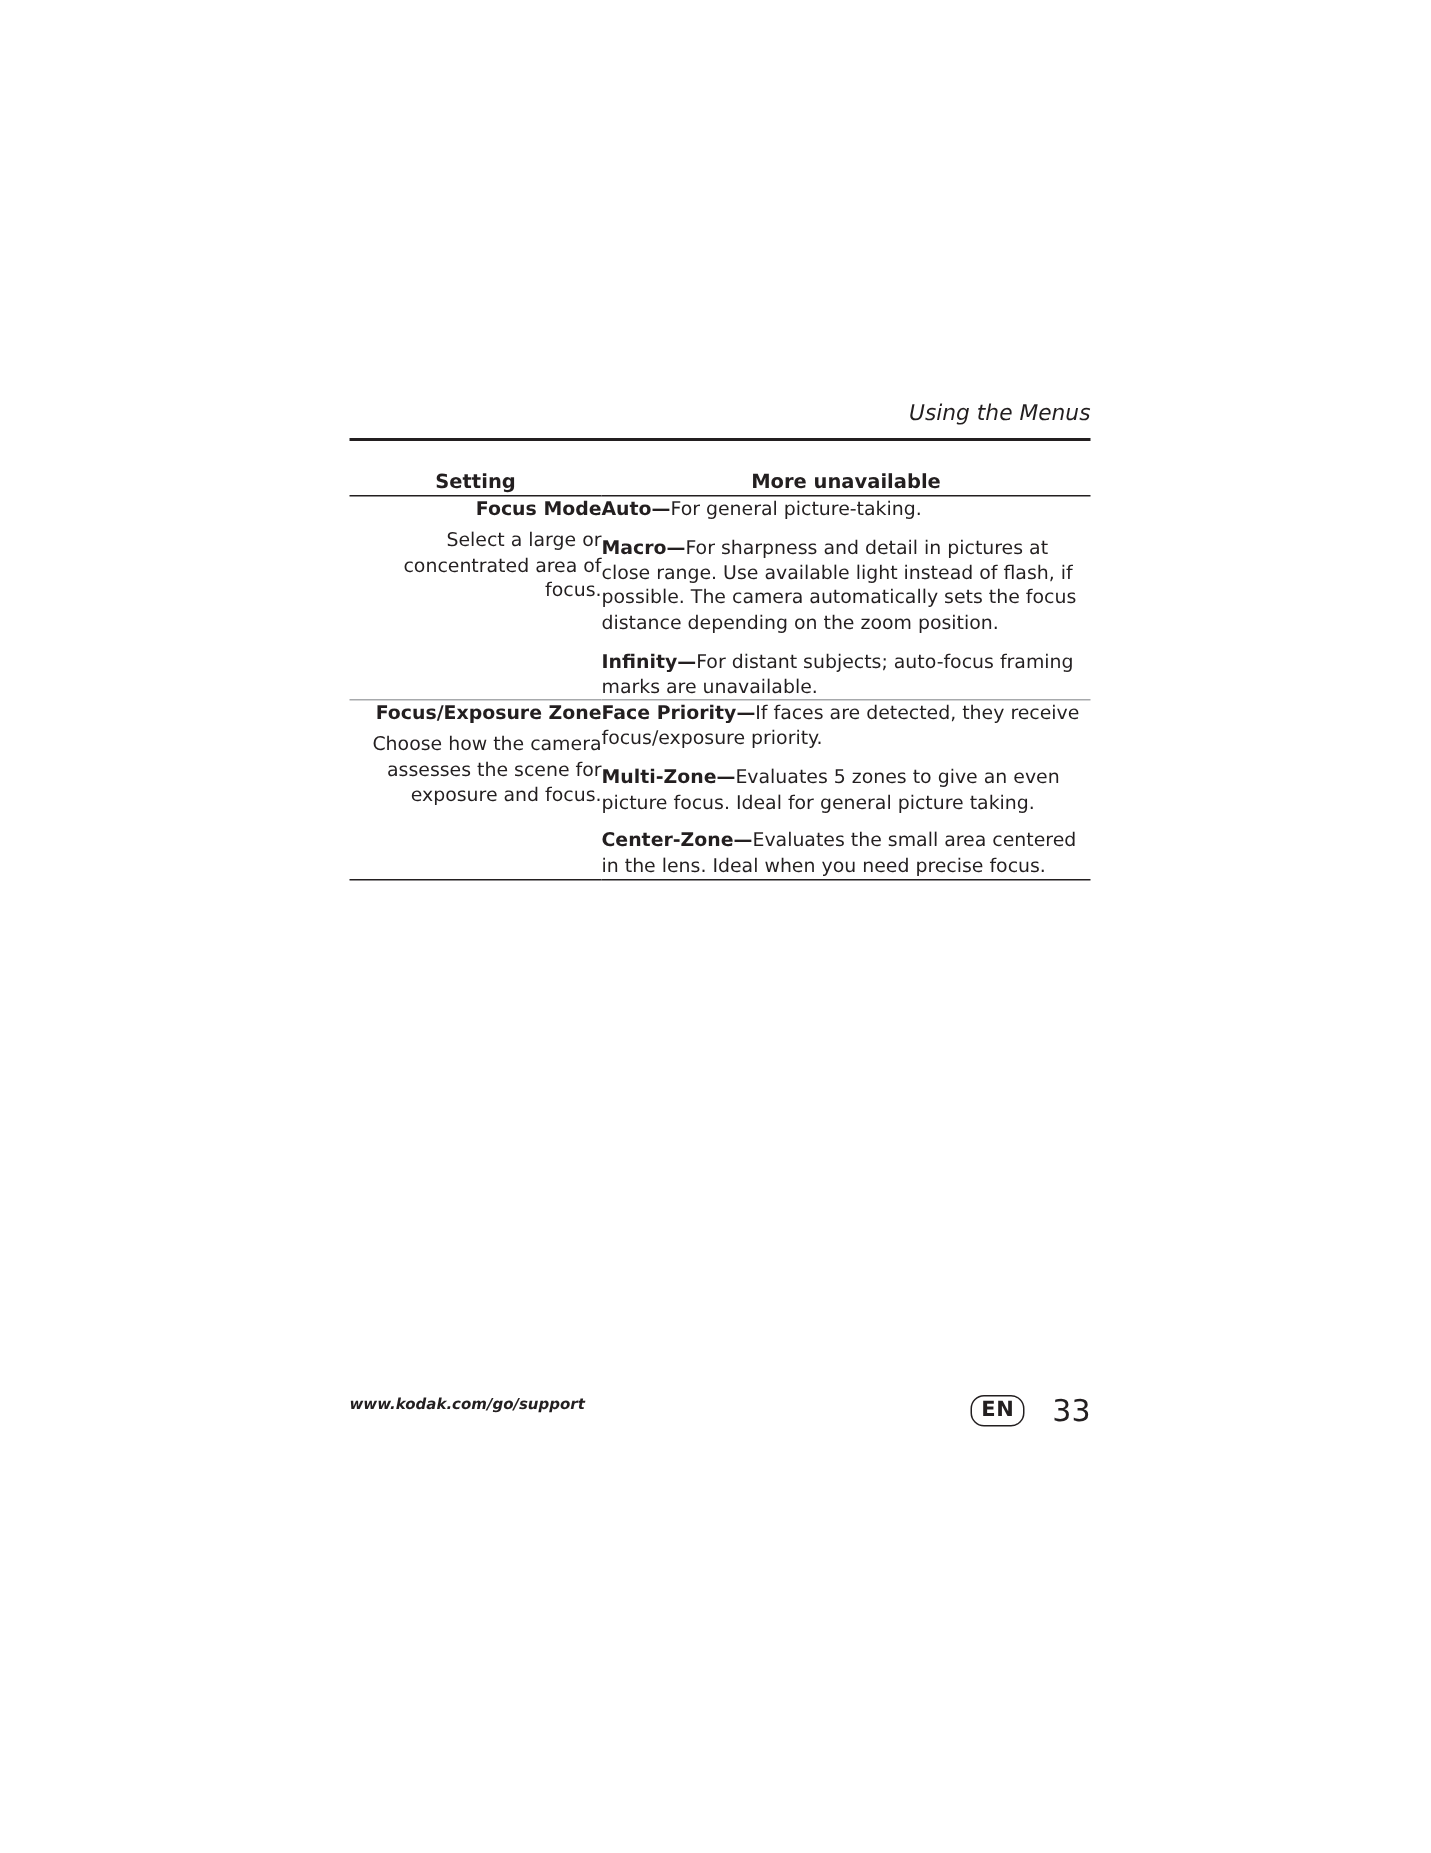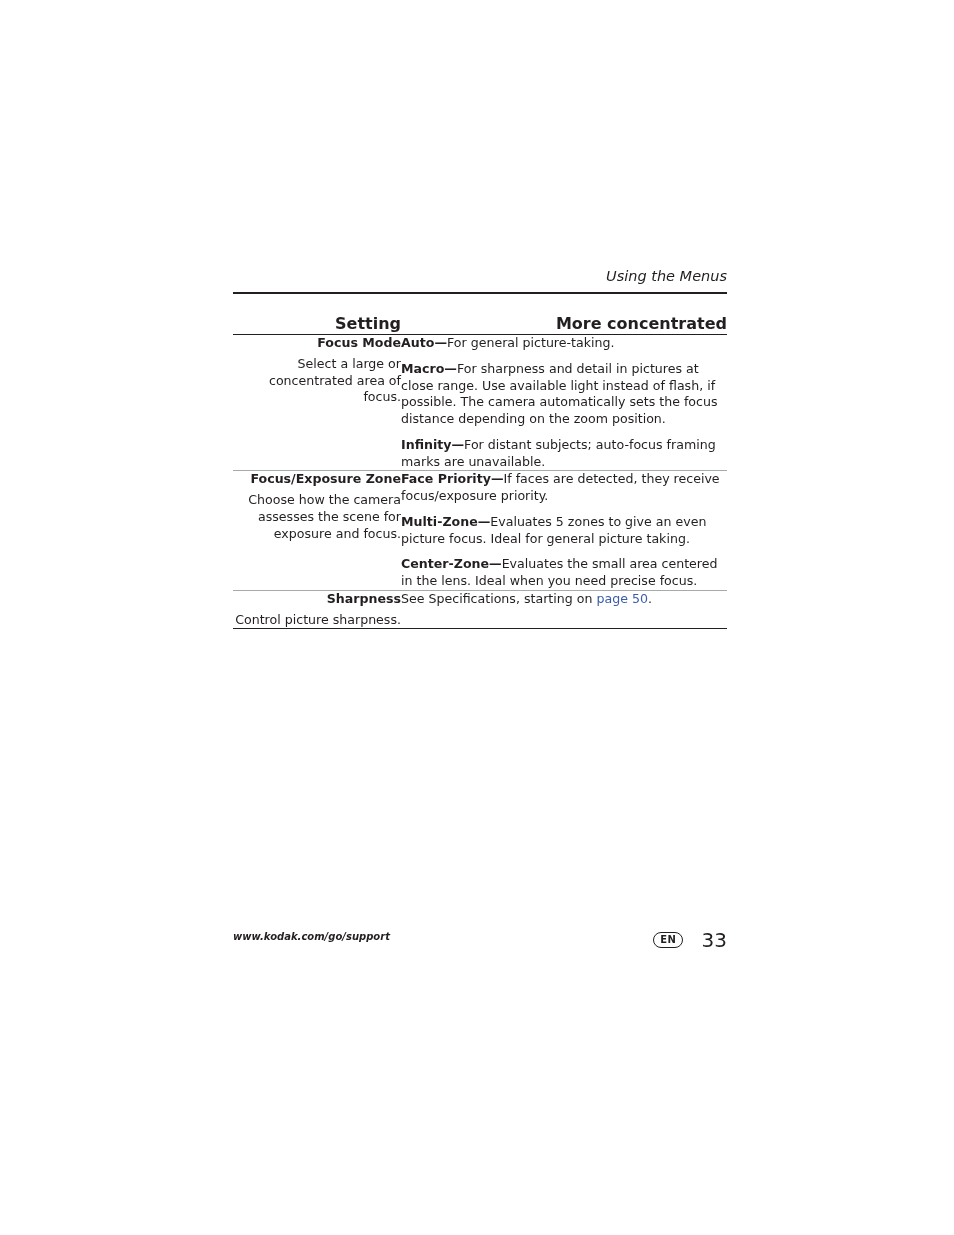--- a/index.html
+++ b/index.html
@@ -52,23 +52,23 @@
   table.menu-table th,
   table.menu-table td {
     vertical-align: top;
     padding: 0;
   }
   .col-setting { width: 168px; }
   .col-info { width: 326px; }
 
   thead th {
     font-weight: bold;
-    font-size: 16px;
+    font-size: 13px;
     padding: 4px 0 5px 5px;
-    text-align: right;
+    text-align: center;
   }
   thead tr {
     border-bottom: 1.4px solid #231f20;
   }
   tbody tr {
     border-bottom: 1.1px solid #a7a9ac;
   }
   tbody tr:last-child {
     border-bottom: 1.4px solid #231f20;
   }
@@ -116,21 +116,21 @@
     left: 600px;
     top: 928px;
     width: 127px;
     text-align: right;
   }
   .en-badge {
     display: inline-block;
     border: 1.2px solid #231f20;
     border-radius: 9px;
     padding: 1px 6px 2px 6px;
-    font-size: 10px;
+    font-size: 14px;
     font-weight: bold;
     letter-spacing: 0.5px;
     vertical-align: middle;
     color: #231f20;
   }
   .page-num {
     display: inline-block;
     font-size: 20px;
     margin-left: 13px;
     vertical-align: middle;
@@ -146,21 +146,21 @@
   <div class="header-rule"></div>
 
   <table class="menu-table">
     <colgroup>
       <col class="col-setting">
       <col class="col-info">
     </colgroup>
     <thead>
       <tr>
         <th>Setting</th>
-        <th>More concentrated</th>
+        <th>More unavailable</th>
       </tr>
     </thead>
     <tbody>
 
       <tr>
         <td class="cell-setting">
           <span class="setting-title">Focus Mode</span>
           <span class="setting-desc">Select a large or concentrated area of focus.</span>
         </td>
         <td class="cell-info">
@@ -175,29 +175,20 @@
           <span class="setting-title">Focus/Exposure Zone</span>
           <span class="setting-desc">Choose how the camera assesses the scene for exposure and focus.</span>
         </td>
         <td class="cell-info">
           <p class="info-para"><span class="term">Face Priority—</span><span>If faces are detected, they receive focus/exposure priority.</span></p>
           <p class="info-para"><span class="term">Multi-Zone—</span><span>Evaluates 5 zones to give an even picture focus. Ideal for general picture taking.</span></p>
           <p class="info-para"><span class="term">Center-Zone—</span><span>Evaluates the small area centered in the lens. Ideal when you need precise focus.</span></p>
         </td>
       </tr>
 
-      <tr>
-        <td class="cell-setting">
-          <span class="setting-title">Sharpness</span>
-          <span class="setting-desc">Control picture sharpness.</span>
-        </td>
-        <td class="cell-info">
-          <p class="info-para"><span>See Specifications, starting on </span><a class="link" href="#">page 50</a><span>.</span></p>
-        </td>
-      </tr>
 
     </tbody>
   </table>
 
   <div class="footer-url">www.kodak.com/go/support</div>
   <div class="footer-right">
     <span class="en-badge">EN</span>
     <span class="page-num">33</span>
   </div>
 

